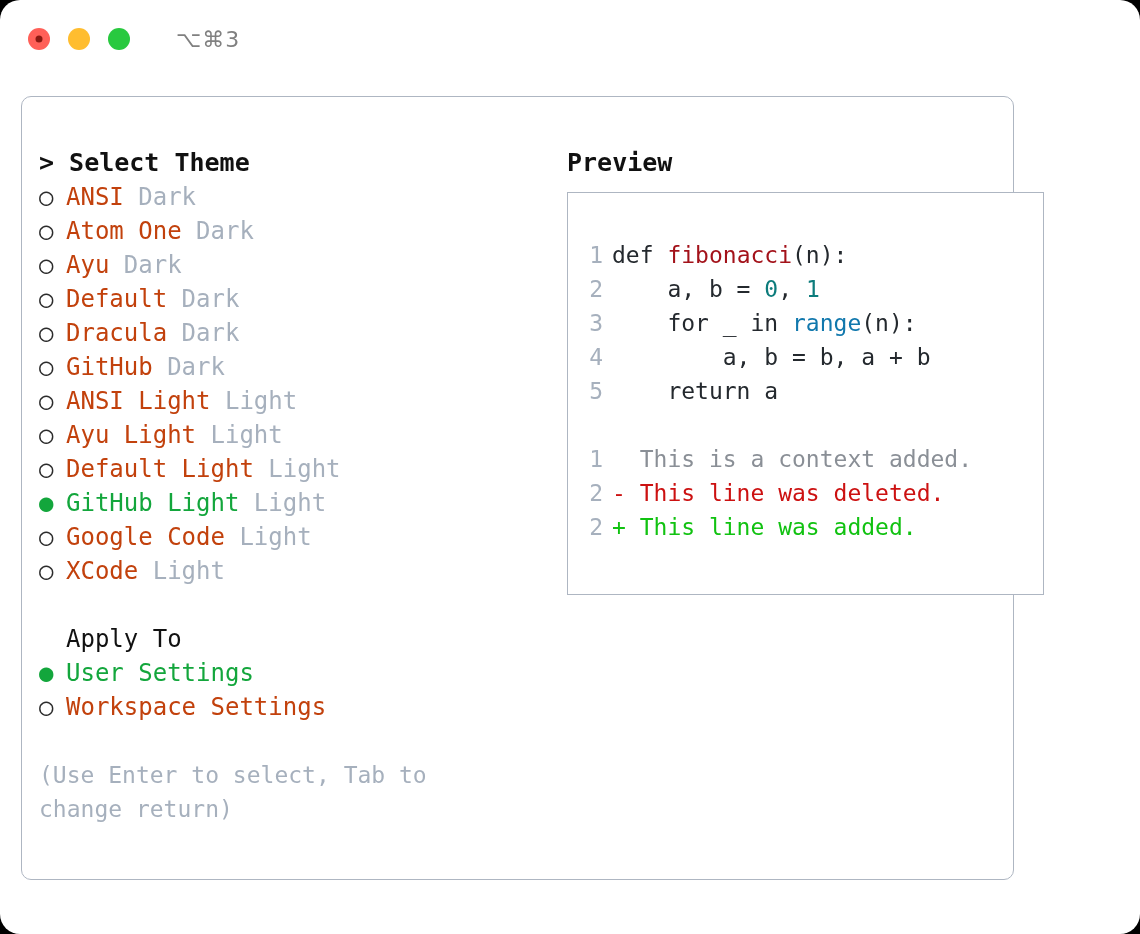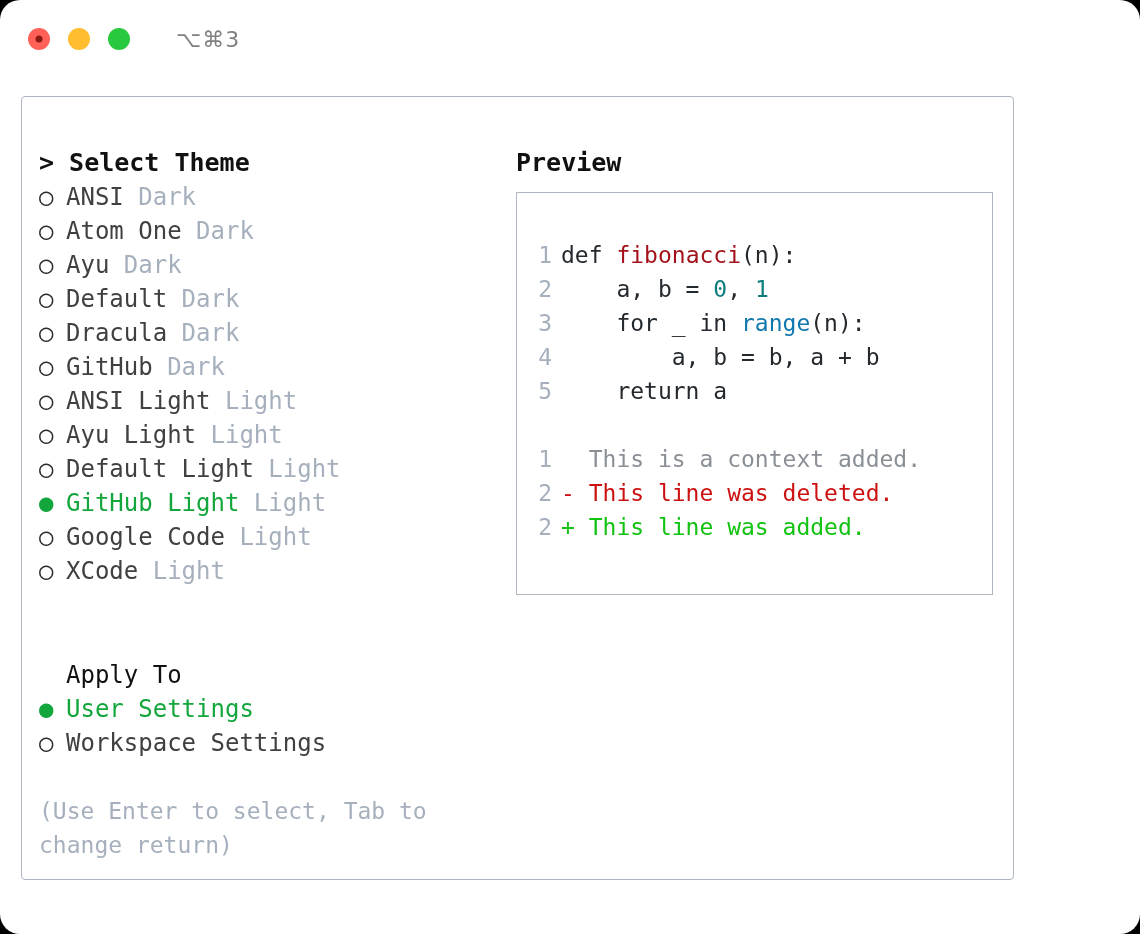--- a/index.html
+++ b/index.html
@@ -69,21 +69,21 @@
   }
 
   
   .panel {
     position: absolute;
     left: 21px;
     top: 96px;
     width: 993px;
     height: 784px;
     border: 1.5px solid #aeb6c2;
-    border-radius: 4px;
+    border-radius: 10px;
     box-sizing: border-box;
     background: #ffffff;
   }
 
   .columns {
     position: absolute;
     left: 0; top: 0;
     width: 100%; height: 100%;
   }
 
@@ -108,46 +108,45 @@
     white-space: pre;
     display: block;
   }
   .marker {
     display: inline-block;
     width: 27px;
     color: #2b2b2b;
   }
   .marker.sel { color: #13a63c; }
   .opt-row.selected .opt-label { color: #13a63c; }
-  .opt-label { color: #404040; }
+  .opt-label { color: #c2410c; }
   .opt-kind { color: #a6b0bd; }
 
   .group-head {
     font-size: 24px;
     line-height: 34px;
     color: #111111;
     white-space: pre;
     padding-left: 27px;
-    margin-top: 36px;
   }
 
   .spacer-line { height: 34px; }
 
   .hint {
     font-size: 23px;
     line-height: 34px;
     color: #a6b0bd;
     width: 420px;
     word-break: normal;
   }
 
   
   .right-col {
     position: absolute;
-    left: 452px;
+    left: 503px;
     top: 49px;
     width: 500px;
     padding-left: 42px;
   }
   .preview-title {
     font-size: 25px;
     font-weight: bold;
     color: #111111;
     line-height: 34px;
   }

